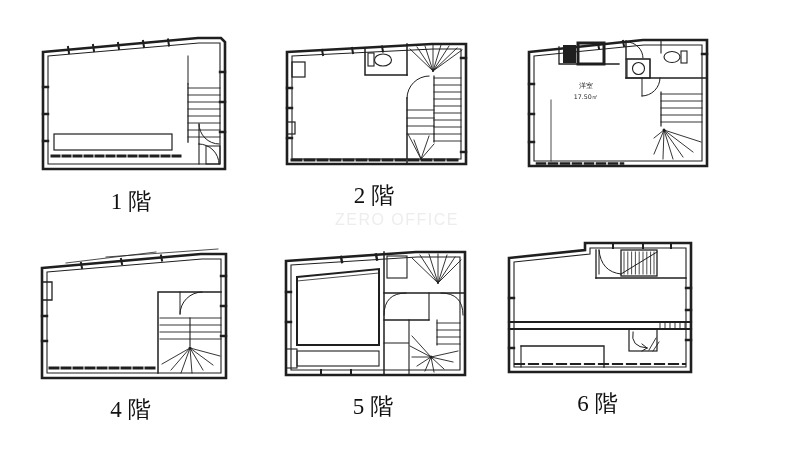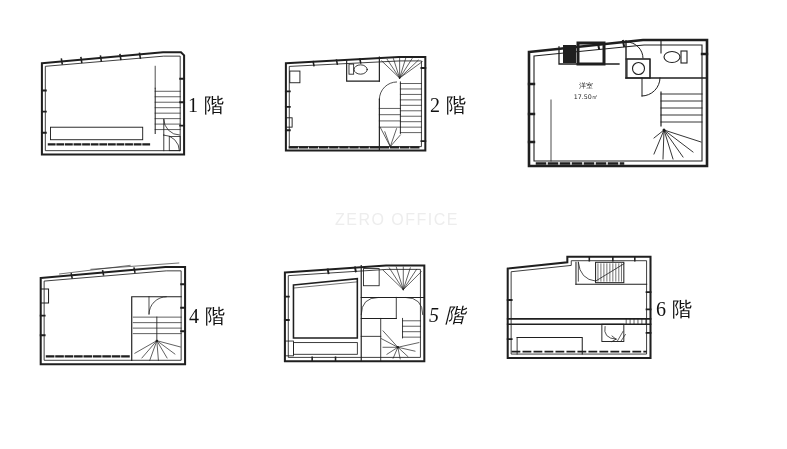--- a/index.html
+++ b/index.html
@@ -3,29 +3,29 @@
 <meta charset="utf-8">
 <style>
   html,body{margin:0;padding:0;}
   body{
     width:787px;height:449px;
     background:var(--background,#fff);
     font-family:"Liberation Sans","DejaVu Sans",sans-serif;
     position:relative;overflow:hidden;
   }
   .sheet{position:absolute;inset:0;}
-  figure.plan{position:absolute;margin:0;display:flex;flex-direction:row;align-items:center;}
+  figure.plan{position:absolute;margin:0;display:flex;flex-direction:column;align-items:center;}
   figure.plan svg{display:block;}
   .draw{stroke:var(--line,#1f1f1f);fill:none;stroke-linecap:square;stroke-linejoin:miter;}
   .fillblk{fill:var(--line,#1f1f1f);stroke:none;}
   .plan text{fill:var(--line,#1f1f1f);stroke:none;font-family:"DejaVu Sans",sans-serif;}
   figcaption.floor-label{
-    margin-top:4px;
+    margin-top:16px;
     font-family:"Liberation Serif","DejaVu Serif",serif;
-    font-size:20px;color:var(--label,#111);
+    font-size:23px;color:var(--label,#111);
     letter-spacing:6px;white-space:nowrap;line-height:1;
   }
   .watermark{
     position:absolute;left:322px;top:211px;width:150px;
     text-align:center;font-size:16px;letter-spacing:1.5px;
     color:var(--watermark,#ededed);font-weight:500;user-select:none;
   }
 </style>
 </head>
 <body>
@@ -145,21 +145,21 @@
         <path d="M124,72 L185,72 M124,79 L185,79 M124,86 L185,86 M124,93 L185,93" stroke-width="0.9"></path>
         <path d="M154,72 L154,100" stroke-width="1.1"></path>
         <path d="M154,102 L126,118 M154,102 L135,124 M154,102 L145,127 M154,102 L156,127 M154,102 L167,124 M154,102 L177,119 M154,102 L184,110" stroke-width="0.9"></path>
         <circle class="fillblk" cx="154" cy="102" r="1.5"></circle>
       </g>
       <path class="draw" d="M14,122 L118,122" stroke-width="3" stroke-dasharray="8 4"></path>
     </svg>
     <figcaption class="floor-label">4階</figcaption>
   </figure>
 
-  <figure class="plan" style="left:281px;top:247px;width:190px;font-style:italic;">
+  <figure class="plan" style="left:281px;top:247px;width:190px;">
     <svg width="190" height="132" viewBox="0 0 190 132">
       <g class="draw">
         <path d="M5,14 L135,5 L184,5 L184,128 L5,128 Z" stroke-width="2.6"></path>
         <path d="M10,18 L136,10 L179,10 L179,123 L10,123 Z" stroke-width="1.1"></path>
         <path d="M5,45 L10,45 M5,75 L10,75 M60,10 L61,15 M95,7.5 L96,12.5" stroke-width="2.4"></path>
         <path d="M40,123 L40,128 M70,123 L70,128" stroke-width="2"></path>
         <path d="M103,5 L103,128" stroke-width="1.5"></path>
       </g>
       <g class="draw">
         <path d="M16,30 L98,22 L98,98 L16,98 Z" stroke-width="2"></path>

